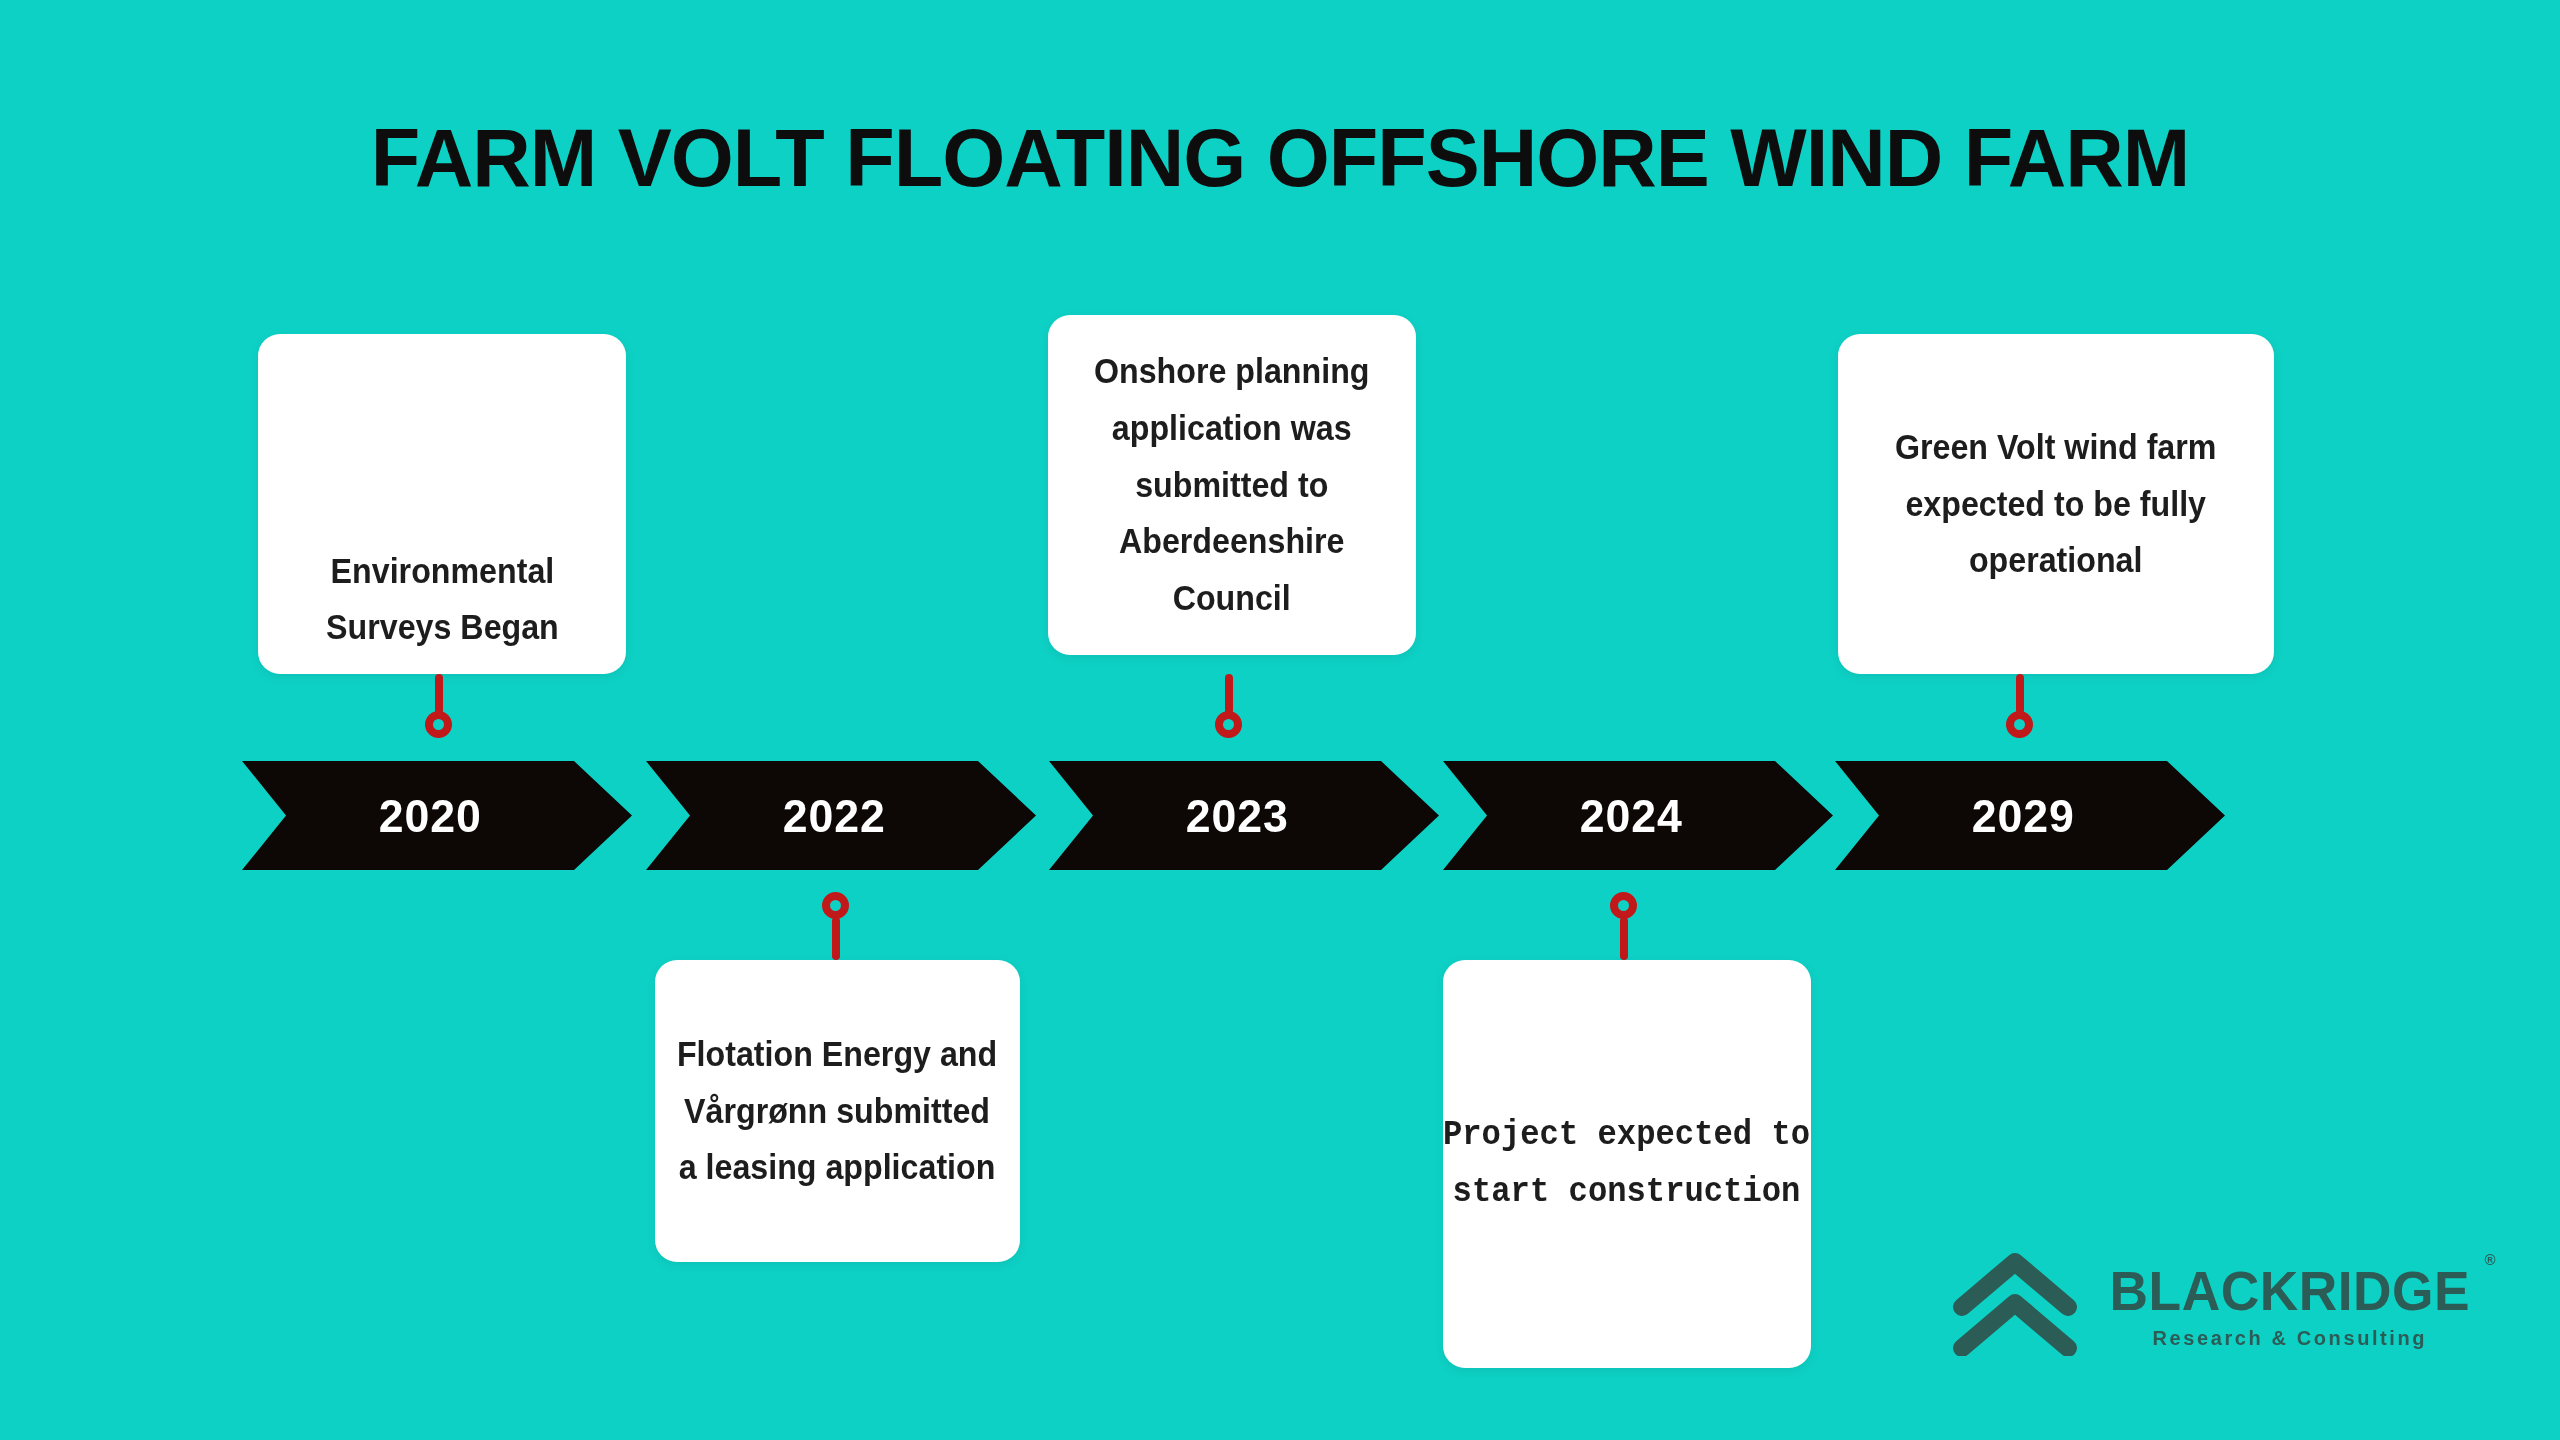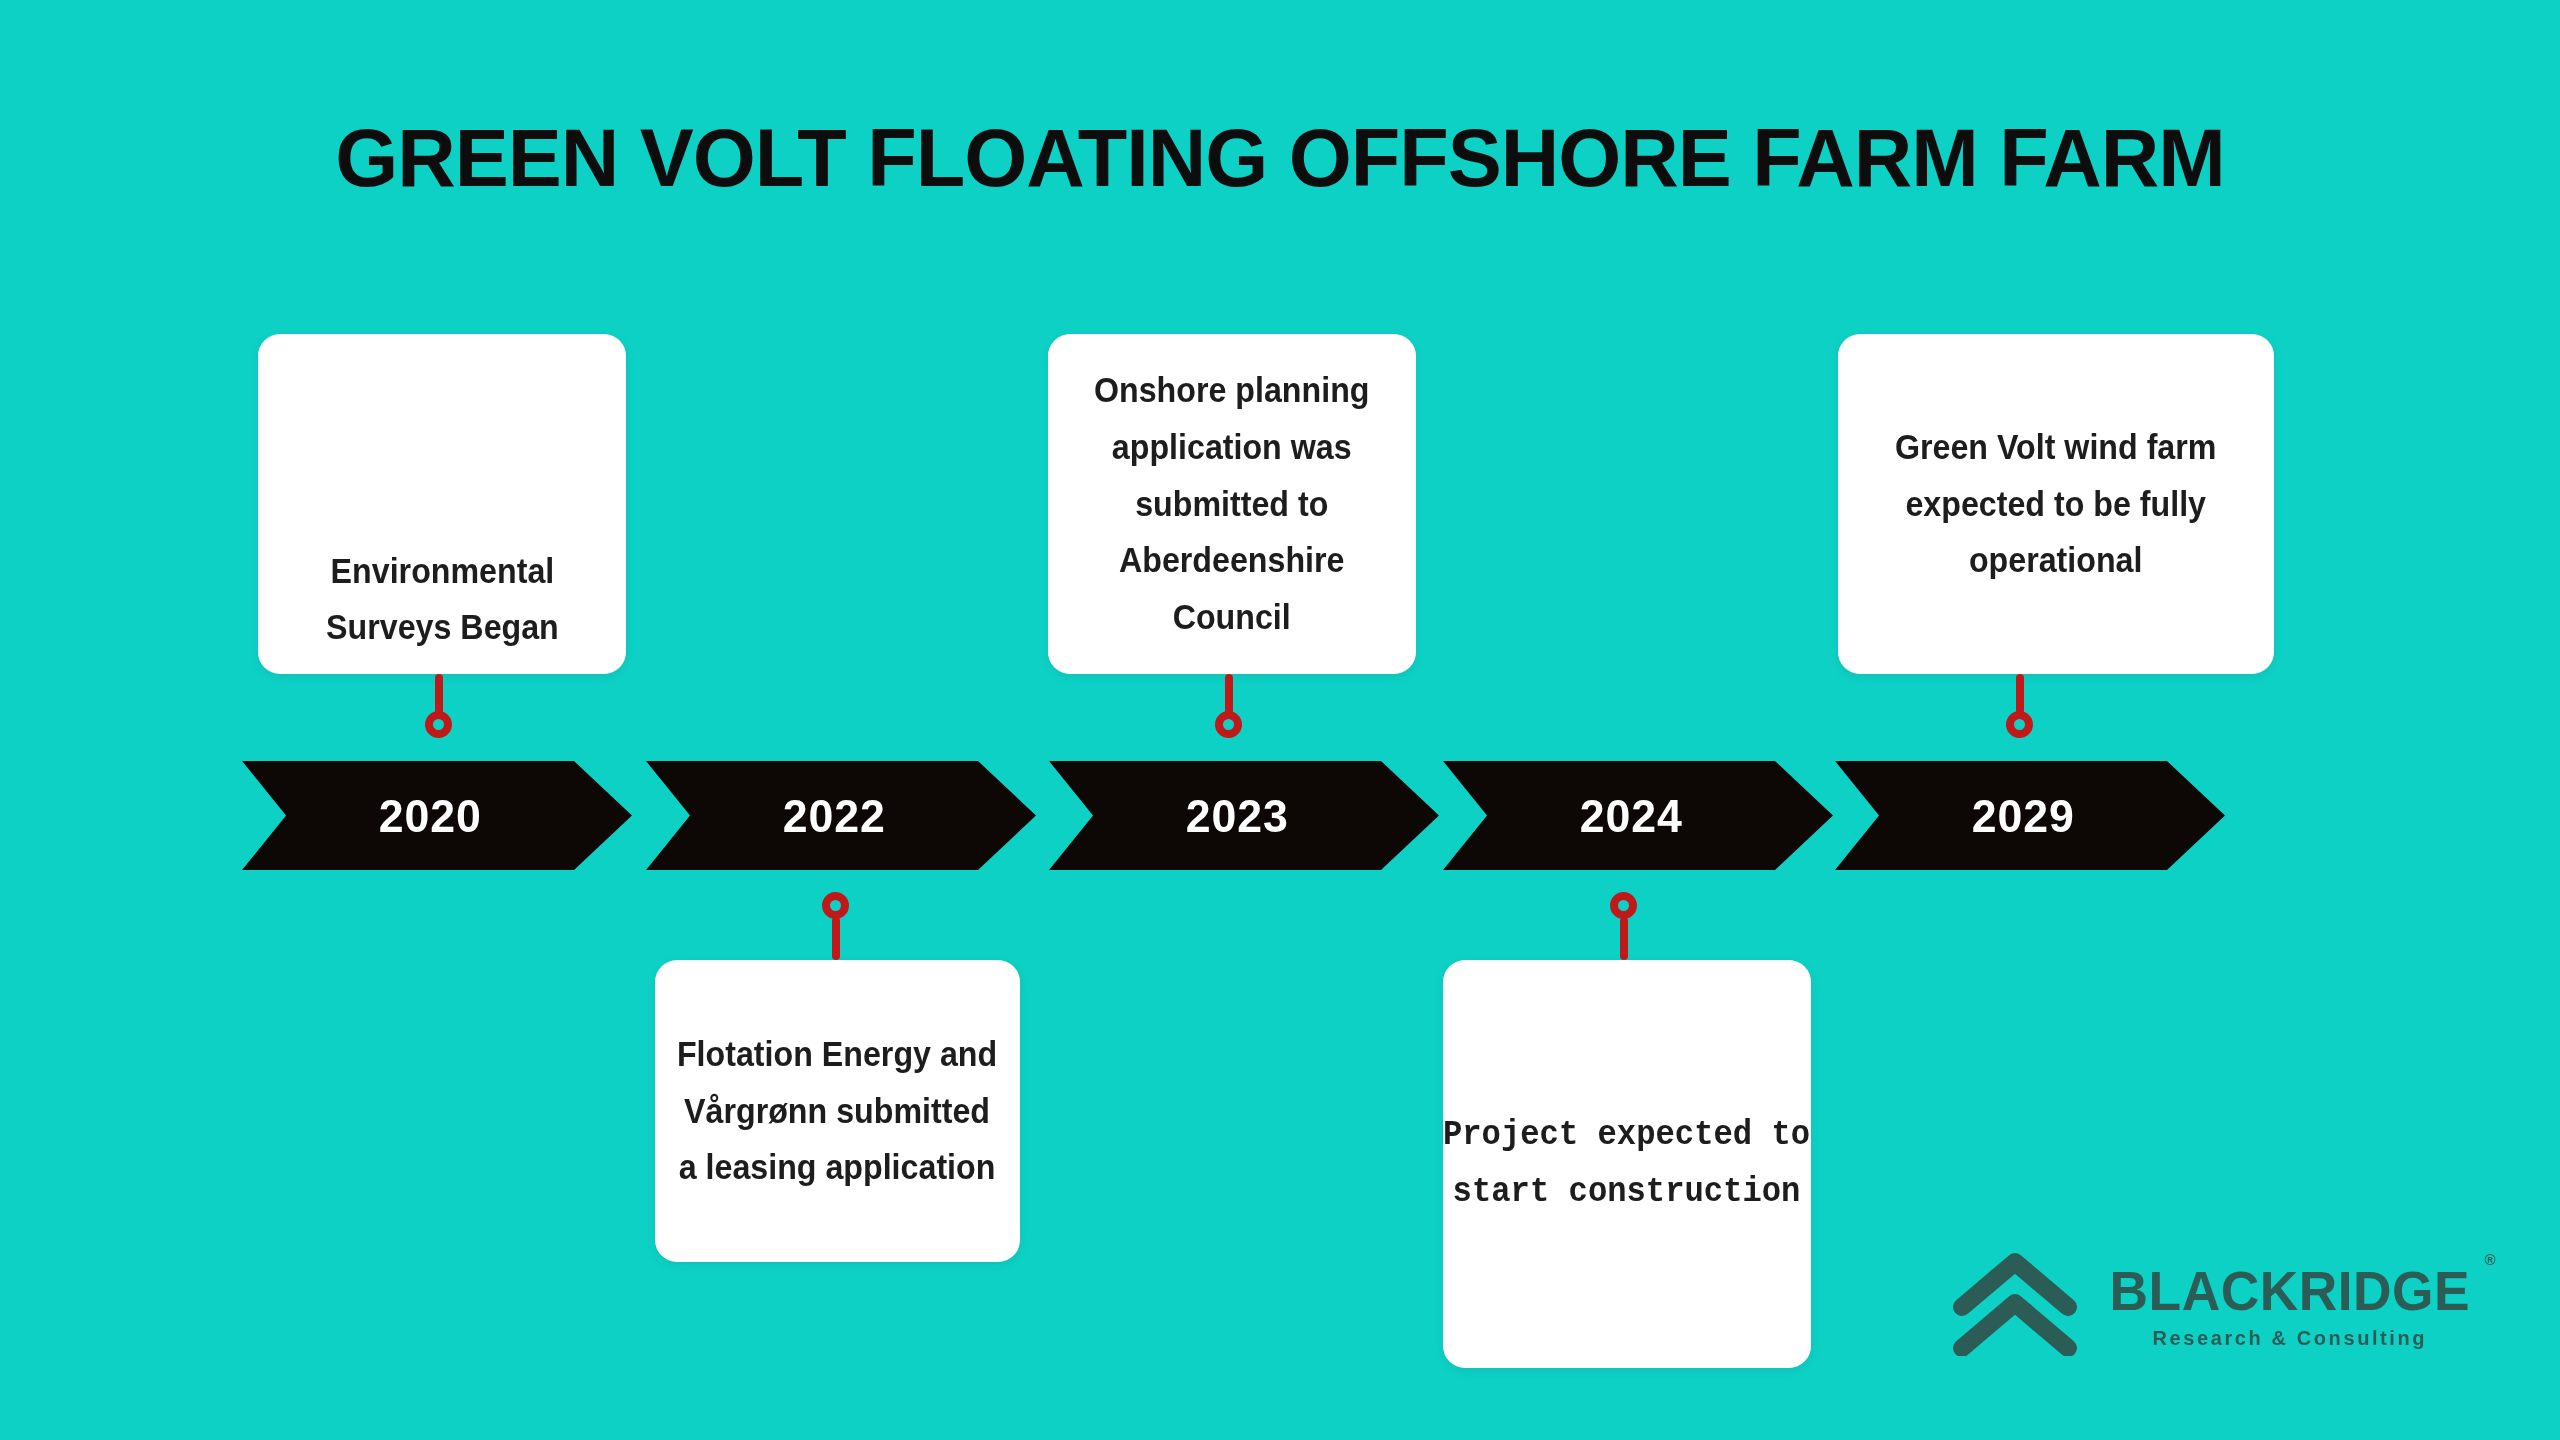--- a/index.html
+++ b/index.html
@@ -73,21 +73,21 @@
   .registered{
     position:absolute;top:-8px;right:-20px;
     font-size:15px;font-weight:bold;color:var(--logo-teal);
   }
 </style>
 </head>
 <body>
 
 <div class="canvas">
 
-  <h1 class="title">GREEN VOLT FLOATING OFFSHORE FARM FARM</h1>
+  <h1 class="title">FARM VOLT FLOATING OFFSHORE WIND FARM</h1>
 
   <div class="card" style="left:258px;top:334px;width:368px;height:340px;align-items:flex-end;">
     <span class="card-text">Environmental
 Surveys Began</span>
   </div>
   <div class="stem" style="left:435px;top:674px;height:40px;"></div>
   <div class="ring" style="left:425px;top:711px;"></div>
   <div class="arrow" style="left:242px;">
     <span class="year">2020</span>
   </div>
@@ -96,21 +96,21 @@
   <div class="stem" style="left:832px;top:917px;height:43px;"></div>
   <div class="card" style="left:655px;top:960px;width:365px;height:302px;">
     <span class="card-text">Flotation Energy and
 Vårgrønn submitted
 a leasing application</span>
   </div>
   <div class="arrow" style="left:646px;">
     <span class="year">2022</span>
   </div>
 
-  <div class="card" style="left:1048px;top:334px;width:368px;height:340px;">
+  <div class="card" style="left:1048px;top:315px;width:368px;height:340px;">
     <span class="card-text">Onshore planning
 application was
 submitted to
 Aberdeenshire
 Council</span>
   </div>
   <div class="stem" style="left:1225px;top:674px;height:40px;"></div>
   <div class="ring" style="left:1215px;top:711px;"></div>
   <div class="arrow" style="left:1049px;">
     <span class="year">2023</span>

